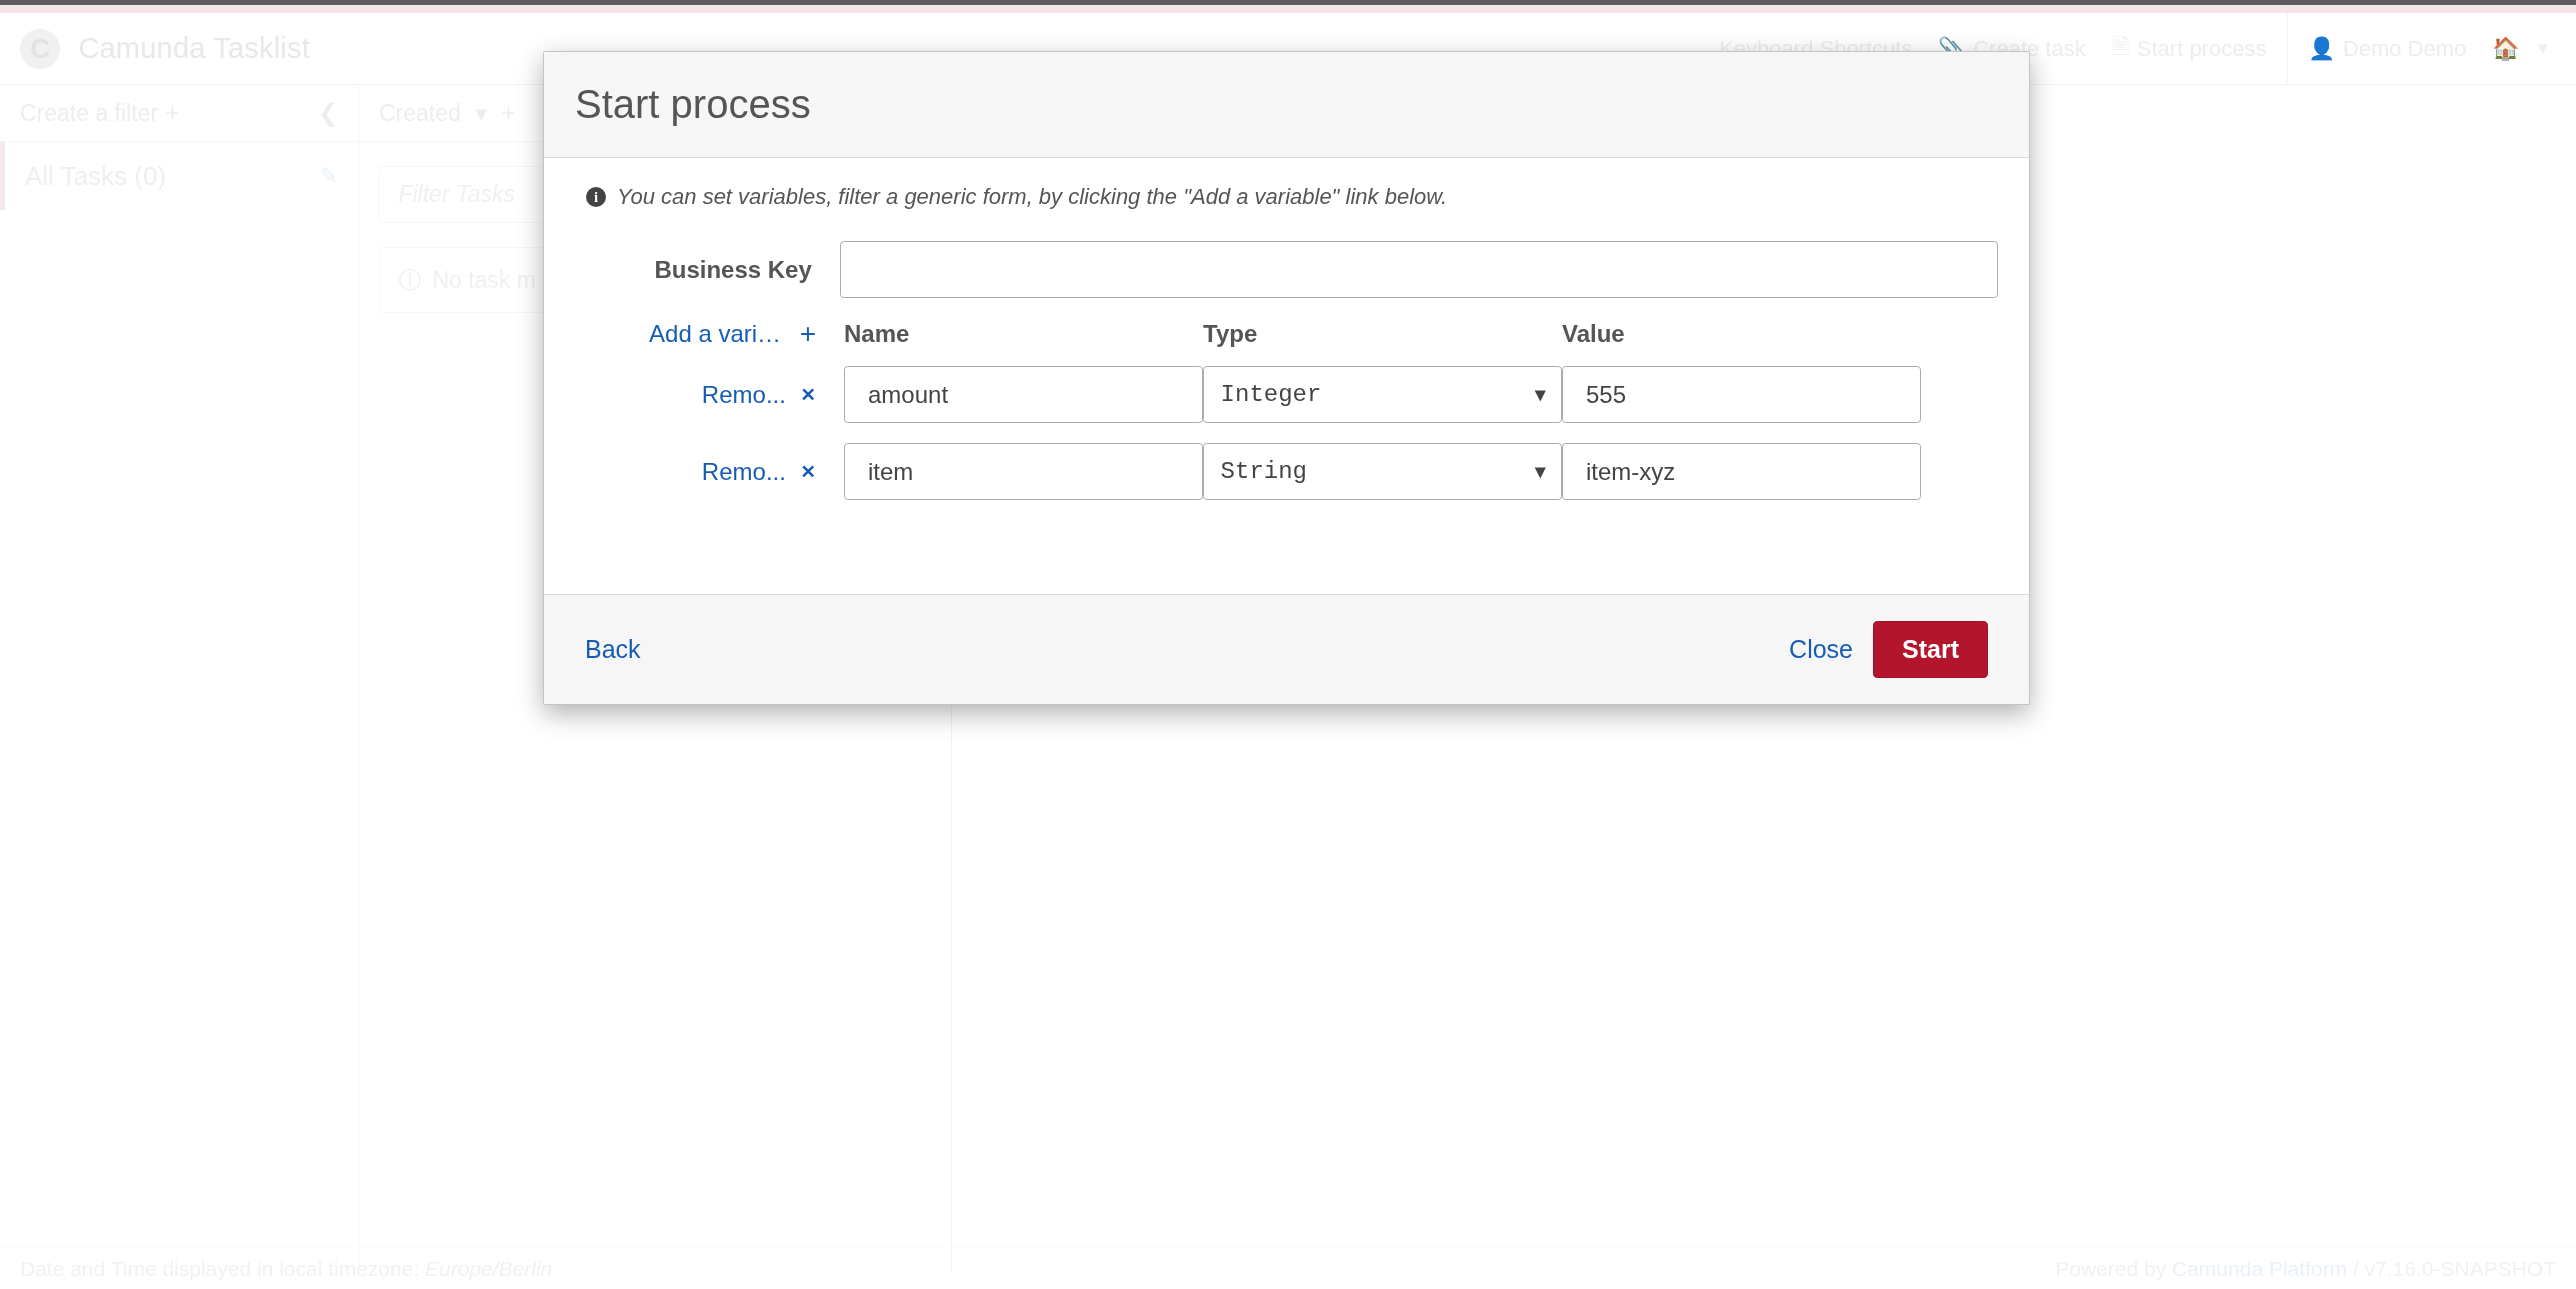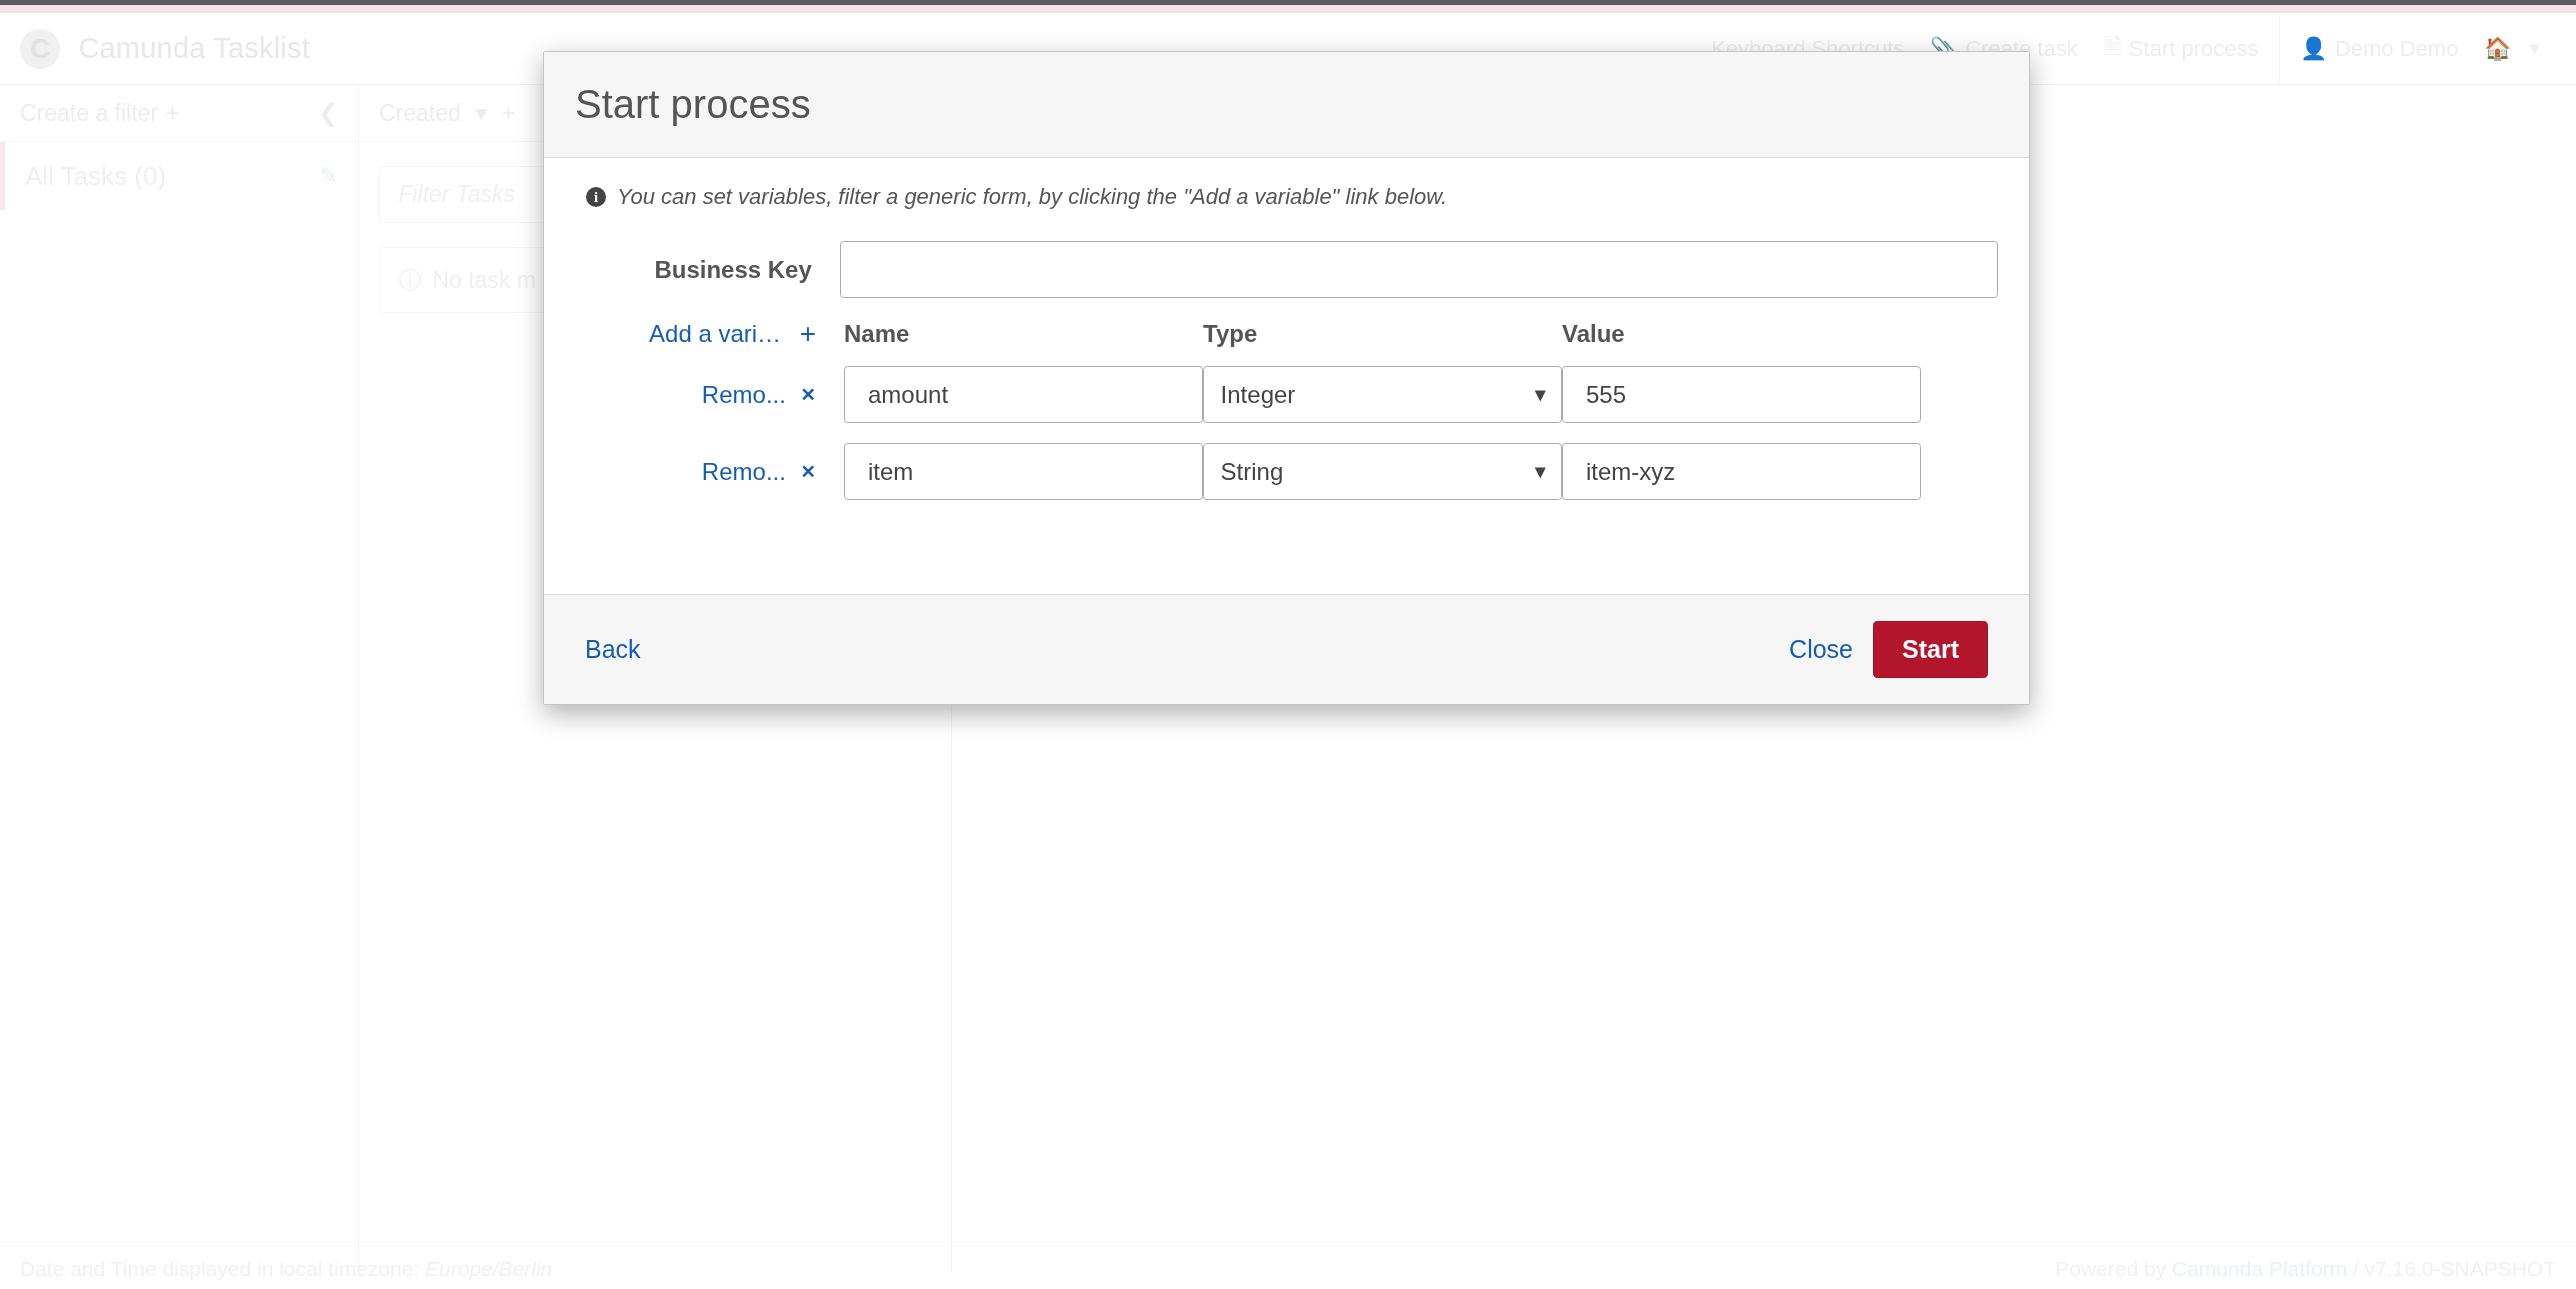--- a/index.html
+++ b/index.html
@@ -36,21 +36,21 @@
     background:#f0f0f0; color:#e2e2e2;
     display:flex; align-items:center; justify-content:center;
     font-size:28px; font-weight:bold; line-height:1;
   }
   .brand-title {
     margin-left:18.4px; font-size:29px; color:#e8e8e8; font-weight:400;
     letter-spacing:0.2px;
   }
   .nav-right {
     margin-left:auto; display:flex; align-items:center;
-    padding-right:20px; gap:0px;
+    padding-right:12px; gap:0px;
   }
   .nav-item {
     display:flex; align-items:center; gap:7.4px;
     font-size:22px; color:#ededed; padding:0 13px; white-space:nowrap;
   }
   .nav-sep { width:0.9px; height:72px; background:#f4f4f4; margin:0 7.4px; }
   .nav-ico { display:inline-block; color:#eeeeee; font-size:22px; }
   .nav-caret { color:#efefef; font-size:16.6px; margin-left:7.4px; }
 
   
@@ -184,21 +184,21 @@
     padding:0 23px; outline:none;
     font-family:"Liberation Sans", sans-serif;
   }
   .sel-wrap { position:relative; width:359px; }
   .sel-input {
     width:359px; height:57px;
     border:0.9px solid #aaaaaa; border-radius:3.7px;
     background:#fff; font-size:24px; color:#444;
     padding:0 40px 0 16.6px; outline:none;
     -webkit-appearance:none; appearance:none;
-    font-family:Liberation Sans, sans-serif;
+    font-family:Liberation Mono, monospace;
   }
   .sel-caret {
     position:absolute; right:16.6px; top:50%; transform:translateY(-55%);
     pointer-events:none; color:#444; font-size:20px; font-weight:bold;
   }
   .gap-c { width:90px; }
 
   .modal-footer {
     height:110px; background:#f6f6f6;
     border-top:0.9px solid #dcdcdc;

